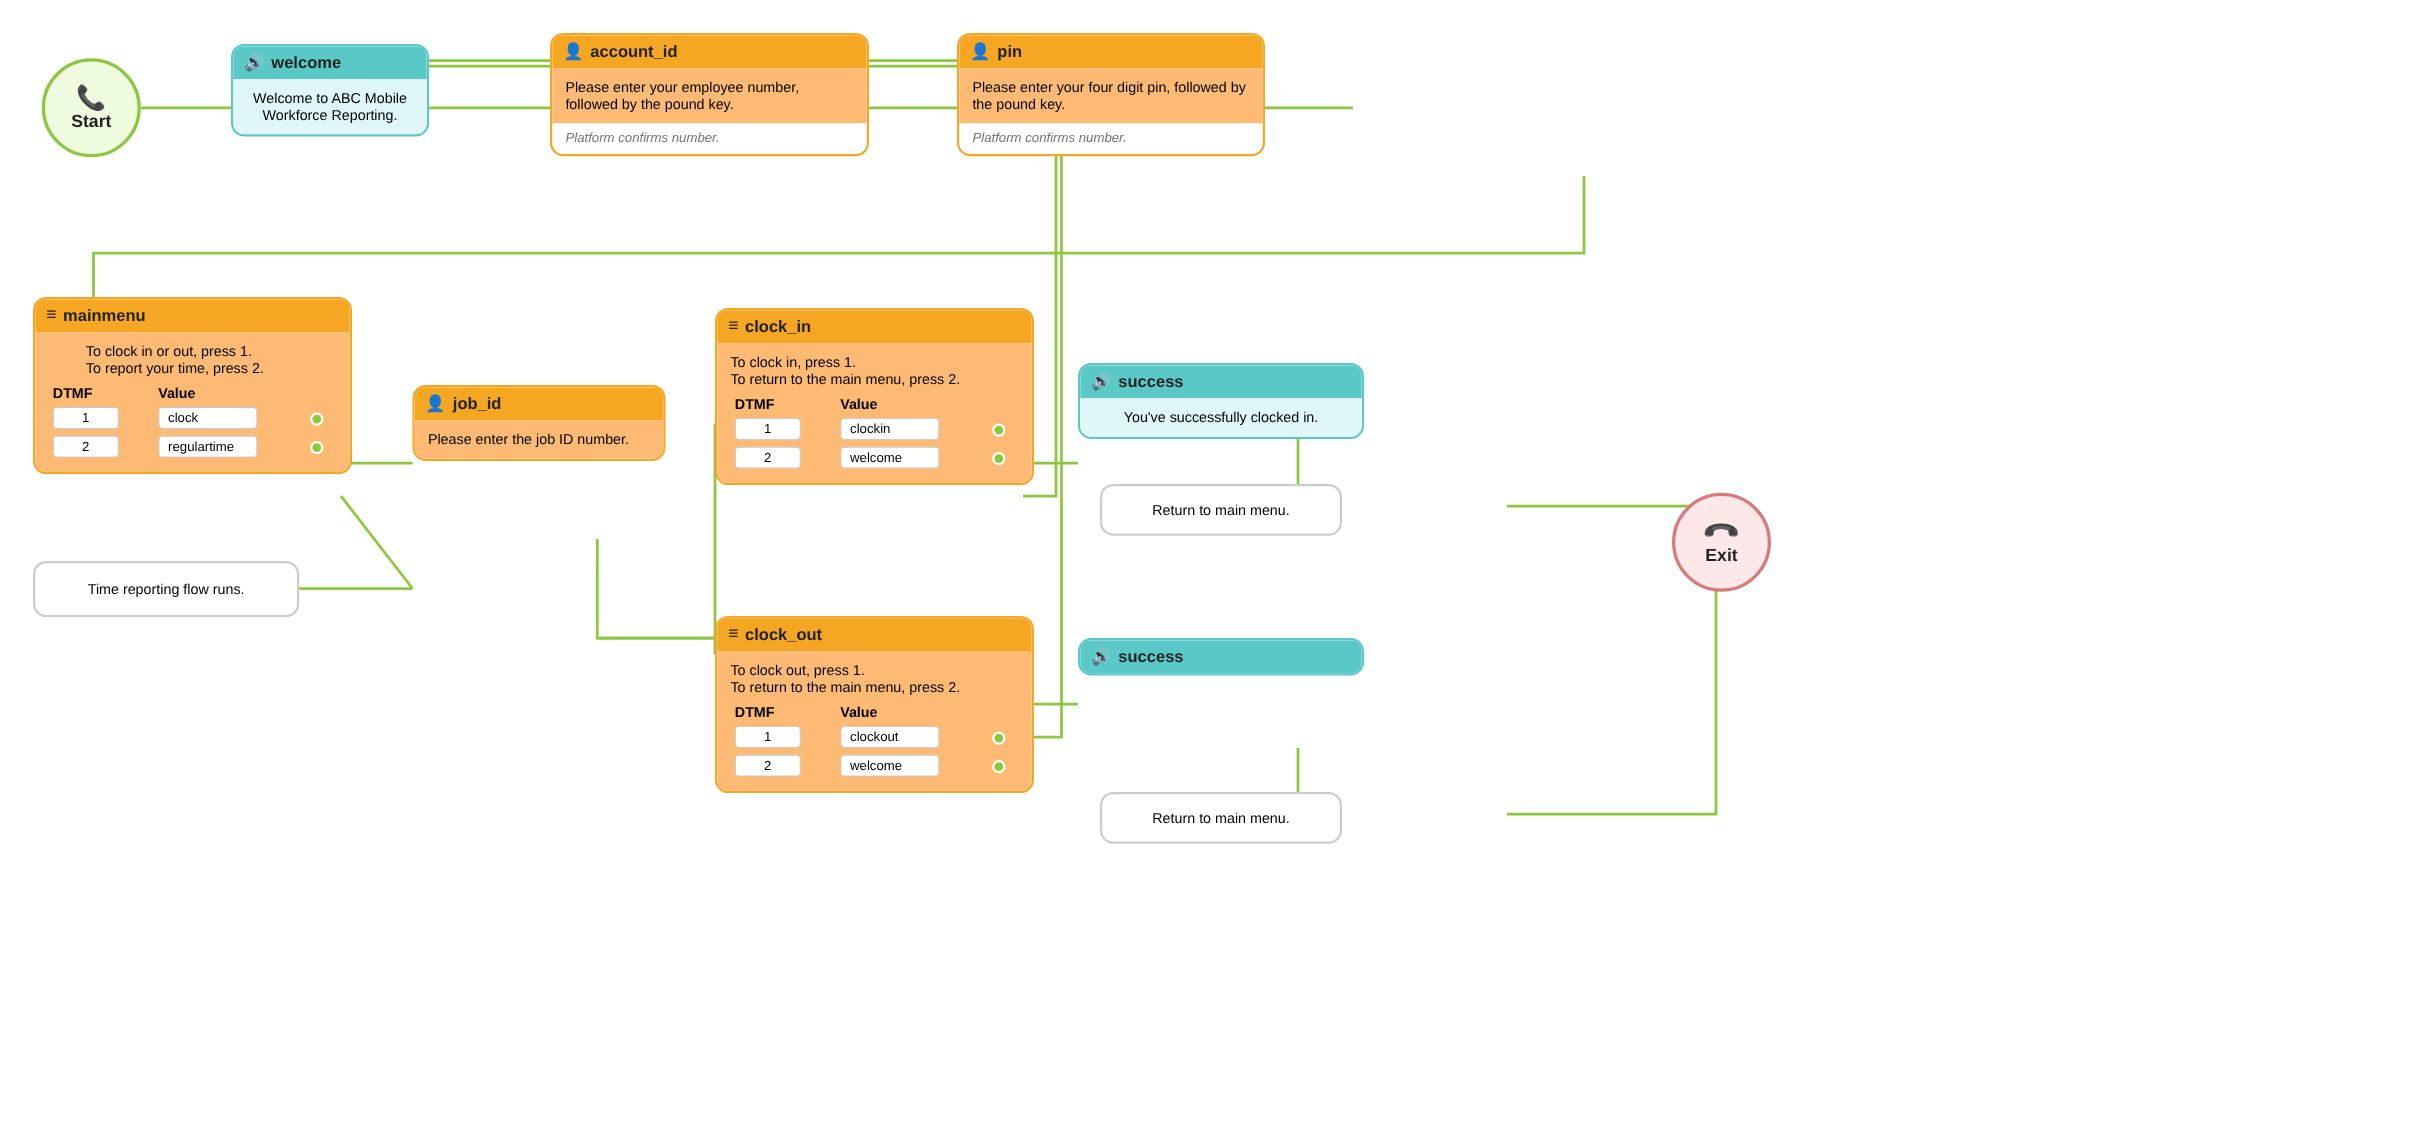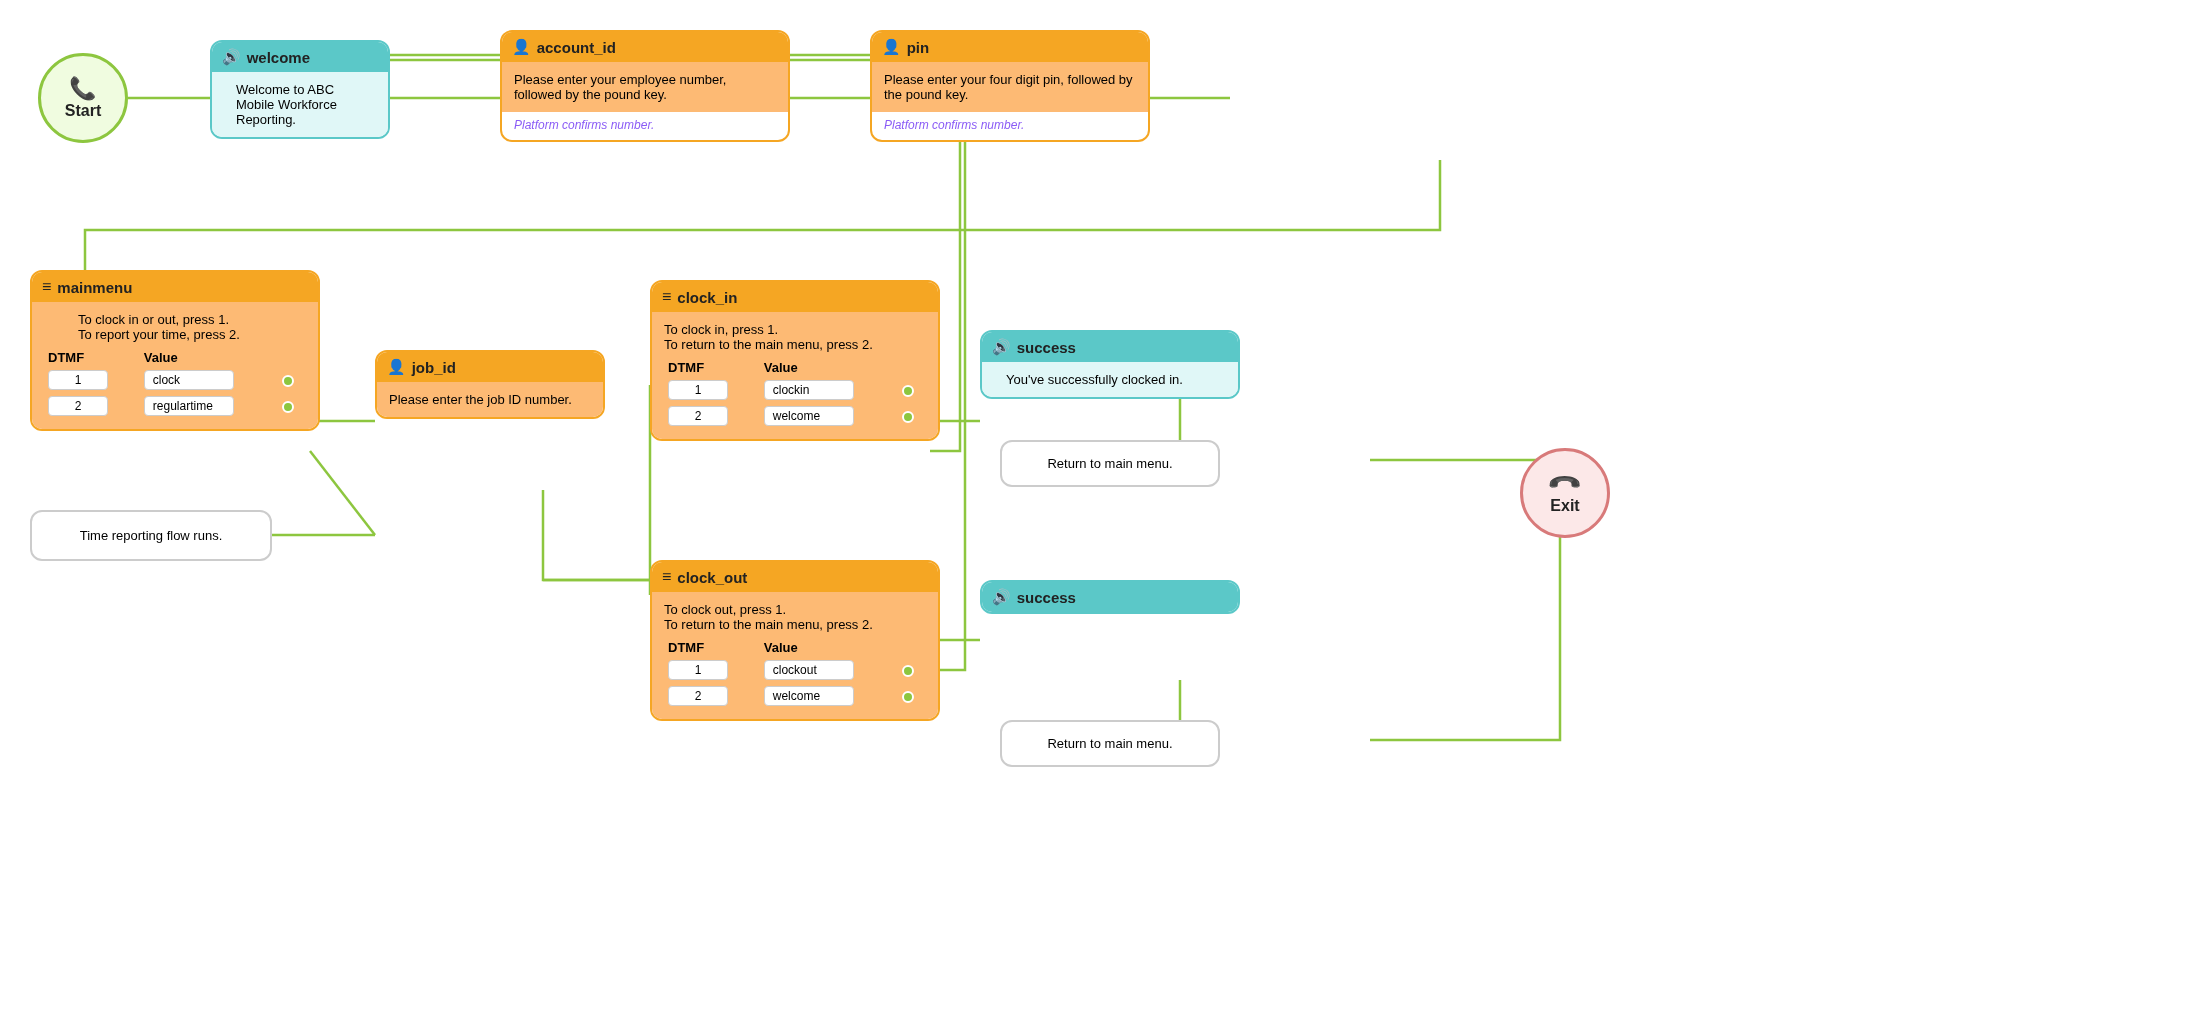--- a/index.html
+++ b/index.html
@@ -55,27 +55,28 @@
       gap: 6px;
       font-weight: 700;
       font-size: 15px;
       color: #222;
     }
     .node-body-orange {
       padding: 10px 12px;
       background: #fdba74;
     }
     .node-body-teal {
-      padding: 10px 24px;
+      padding: 10px 12px;
       background: #e0f7f7;
+      text-align: center;
     }
     .node-footer {
       padding: 6px 12px 8px;
       font-size: 12px;
-      color: #8b5cf6;
+      color: #737373;
       font-style: italic;
     }
     .dtmf-table {
       width: 100%;
       border-collapse: collapse;
       margin-top: 6px;
     }
     .dtmf-table th {
       font-weight: 700;
       font-size: 13px;

